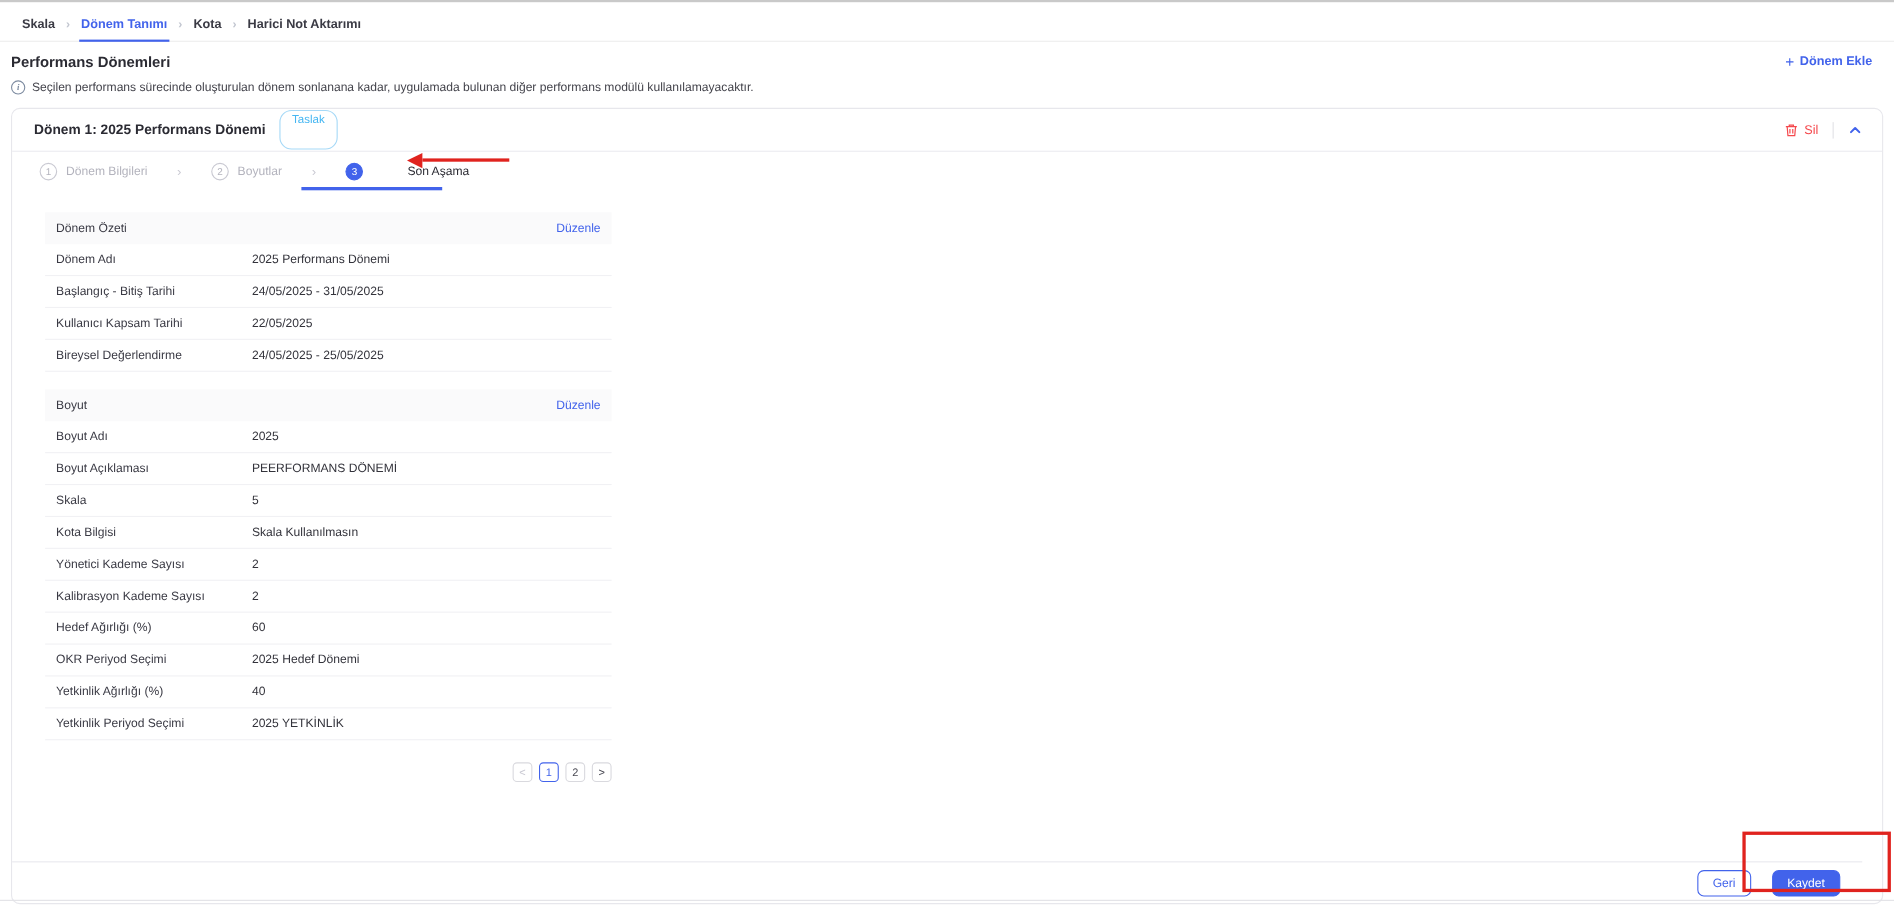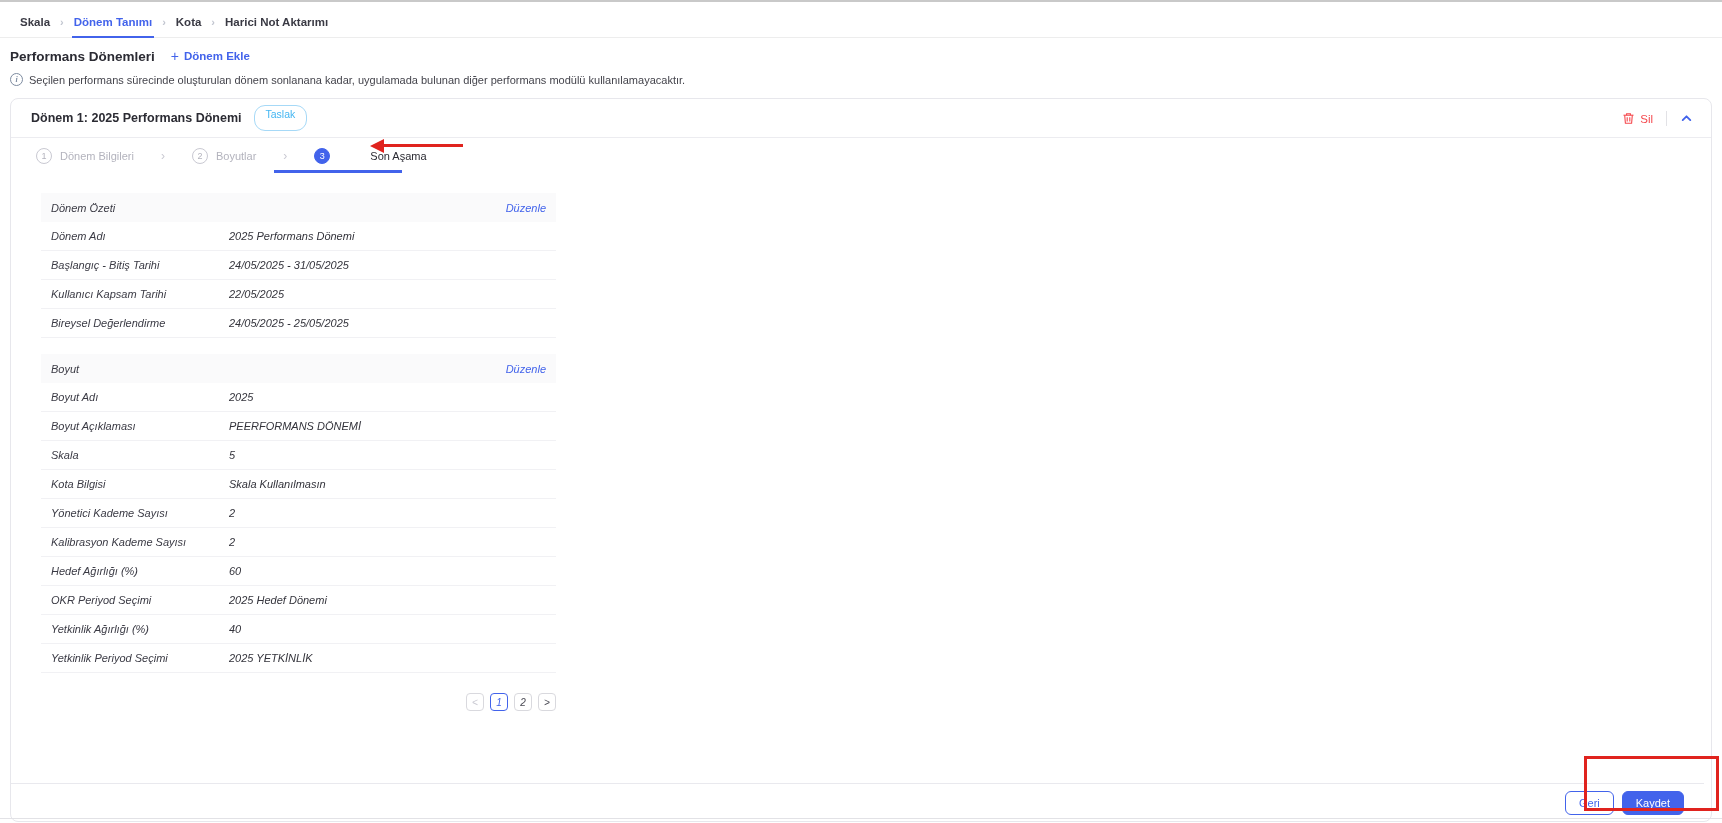--- a/index.html
+++ b/index.html
@@ -10,35 +10,35 @@
 
   
   .breadcrumb { display:flex; align-items:center; gap:10px; padding:16px 20px 9px 20px;
                 border-bottom:1px solid #ededed; font-size:11.5px; font-weight:bold; color:#3a3a44; }
   .crumb { position:relative; cursor:pointer; }
   .crumb-sep { color:#c2c6d0; font-weight:bold; font-size:11px; }
   .crumb.active { color:#4263eb; }
   .crumb.active::after { content:""; position:absolute; left:-2px; right:-2px; bottom:-10px; height:2px; background:#4263eb; }
 
   
-  .title-row { display:flex; align-items:center; gap:16px; padding:10px 20px 0 10px; }
+  .title-row { display:flex; align-items:center; gap:16px; padding:10px 20px 0 10px;justify-content:space-between; }
   .page-title { font-size:13.5px; font-weight:bold; color:#2b2b33; }
   .add-link { display:flex; align-items:center; gap:5px; color:#4263eb; font-size:11.5px; font-weight:bold; cursor:pointer; }
   .add-link .plus { font-size:14px; font-weight:normal; }
   .info-row { display:flex; align-items:center; gap:6px; padding:9px 20px 0 10px; font-size:11px; color:#44444c; }
   .info-icon { display:inline-flex; align-items:center; justify-content:center; width:13px; height:13px;
                border:1px solid #7d8ba0; border-radius:50%; color:#7d8ba0; font-size:8px; font-weight:bold;
                font-family:"Liberation Serif",serif; font-style:italic; flex:0 0 auto; }
 
   
   .card { position:relative; margin:12px 10px 0 10px; width:1702px; height:724px;
           border:1px solid #e7e7ec; border-radius:8px; background:#fff; }
   .card-header { display:flex; align-items:center; height:39px; padding:0 18px 0 20px; border-bottom:1px solid #ececf0; }
   .card-title { font-size:12.5px; font-weight:bold; color:#2b2b33; }
-  .status-badge { margin-left:12px; padding:2px 11px 10px; border:1px solid #a6d9f7; border-radius:11px;
+  .status-badge { margin-left:12px; padding:2px 11px 20px; border:1px solid #a6d9f7; border-radius:11px;
                   color:#45b6f2; font-size:10.5px; background:#fff; }
   .header-spacer { flex:1; }
   .delete-btn { display:flex; align-items:flex-end; gap:5px; color:#f5484d; font-size:11.5px; cursor:pointer; }
   .header-divider { width:1px; height:15px; background:#e2e2e6; margin:0 13px; }
   .collapse-btn { display:flex; align-items:center; cursor:pointer; }
 
   
   .stepper { position:relative; display:flex; align-items:center; height:35px; padding-left:25px; }
   .step { display:flex; align-items:center; gap:8px; }
   .step-circle { display:flex; align-items:center; justify-content:center; width:16px; height:16px; border-radius:50%;
@@ -48,40 +48,40 @@
   .step.active .step-label { color:#2b2b33;margin-left:32px; }
   .step-sep { color:#c9c9d2; font-size:12px; margin:0 27px; }
   .active-tab-underline { position:absolute; left:263px; bottom:0; width:128px; height:3px; background:#4263eb; }
 
   
   .red-arrow { position:absolute; left:384px; top:144px; width:79px; height:3px; background:#e0231e; z-index:20; }
   .red-arrow::before { content:""; position:absolute; left:-14px; top:-5px; width:0; height:0;
                        border-top:7px solid transparent; border-bottom:7px solid transparent; border-right:14px solid #e0231e; }
 
   
-  .card-content { padding:20px 0 0 30px;font-style:italic; }
+  .card-content { padding:20px 0 0 30px; }
   .summary-table { width:515px; }
   .section-header { display:flex; align-items:center; justify-content:space-between; height:29px;
                     background:#fafafb; padding:0 10px; font-size:11px; color:#3a3a44; }
   .edit-link { color:#4263eb; font-size:11px; cursor:pointer; }
   .row { display:flex; align-items:center; height:29px; padding:0 10px; border-bottom:1px solid #f1f1f4; font-size:11px; }
   .row-label { width:178px; flex:0 0 auto; color:#3a3a44; }
   .row-value { color:#33333b;text-align:center; }
   .table-gap { height:16px; }
 
   
   .pagination { display:flex; justify-content:flex-end; gap:6px; width:515px; margin-top:20px; }
   .page-btn { display:flex; align-items:center; justify-content:center; width:18px; height:18px;
               border:1px solid #d9d9de; border-radius:4px; background:#fff; font-size:10px; color:#4b4b55; cursor:pointer; }
   .page-btn.disabled { color:#c9c9d2; cursor:default; }
   .page-btn.active { border-color:#4263eb; color:#4263eb; }
 
   
-  .card-footer { position:absolute; left:0; right:7px; bottom:0; height:38px; border-top:1px solid #e9e9ee;
-                 display:flex; align-items:center; justify-content:flex-end; gap:8px; padding-right:20px; }
+  .card-footer { position:absolute; left:0; right:18px; bottom:0; height:38px; border-top:1px solid #e9e9ee;
+                 display:flex; align-items:center; justify-content:flex-end; gap:19px; padding-right:20px; }
   .btn { border-radius:6px; font-size:11px; padding:5px 13px; cursor:pointer; font-family:inherit; }
   .btn-secondary { background:#fff; border:1px solid #4263eb; color:#4263eb; }
   .btn-primary { background:#4263eb; border:1px solid #4263eb; color:#fff; }
 
   
   .red-box { position:absolute; left:1584px; top:756px; width:135px; height:55px; border:3px solid #e0231e; z-index:20; }
   .bottom-line { position:absolute; left:0; top:818px; width:1722px; height:1px; background:#e2e2e6; }
 </style>
 </head>
 <body>

